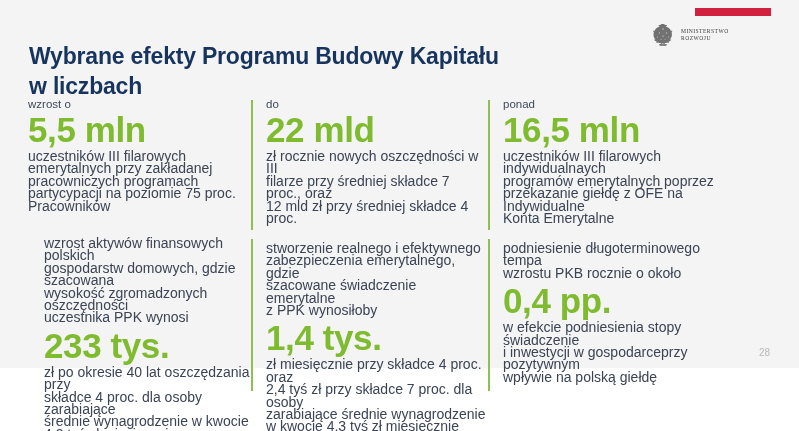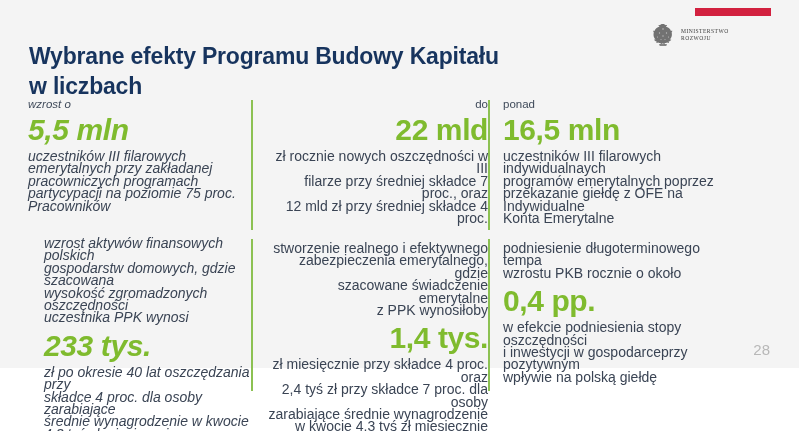--- a/index.html
+++ b/index.html
@@ -89,22 +89,22 @@
     width: 742px;
     height: 300px;
   }
 
   .col {
     position: absolute;
     top: 0;
     width: 222px;
     height: 300px;
   }
-  .col-1 { left: 0px; font-style: italic; }
-  .col-2 { left: 238px; text-align: right; }
+  .col-1 { left: 0px; }
+  .col-2 { left: 238px; }
   .col-3 { left: 475px; }
 
   
   .divider {
     position: absolute;
     width: 2px;
     background: #8cc152;
   }
   .divider.d-top    { top: 3px;   height: 130px; }
   .divider.d-bottom { top: 142px; height: 152px; }
@@ -116,21 +116,21 @@
   .block.top    { top: 0px; }
 
   .lead {
     font-size: 11.5px;
     line-height: 15px;
     color: #3f4a5a;
     margin: 0 0 1px 0;
   }
 
   .bignum {
-    font-size: 30px;
+    font-size: 35px;
     line-height: 34px;
     font-weight: bold;
     color: #7fbb2e;
     margin: 0 0 3px 0;
     letter-spacing: -.4px;
   }
 
   .body-text {
     font-size: 14px;
     line-height: 12.4px;
@@ -144,21 +144,21 @@
   
   .block.c1-low { top: 140px; margin-left: 16px; }
   .block.c2-low { top: 145px; }
   .block.c3-low { top: 145px; }
 
   
   .page-num {
     position: absolute;
     right: 29px;
     bottom: 22px;
-    font-size: 15px;
+    font-size: 10px;
     color: #b8b8b8;
   }
 </style>
 </head>
 <body>
 
 <div class="slide">
 
   <div class="bottom-strip"></div>
 
@@ -277,21 +277,21 @@
       </div>
 
       <div class="block c3-low">
         <p class="body-text">
           <span class="ln">podniesienie długoterminowego tempa</span>
           <span class="ln">wzrostu PKB rocznie o około</span>
         </p>
         <div class="gap-sm"></div>
         <p class="bignum">0,4 pp.</p>
         <p class="body-text">
-          <span class="ln">w efekcie podniesienia stopy oszczędności</span>
+          <span class="ln">w efekcie podniesienia stopy świadczenie</span>
           <span class="ln">i inwestycji w gospodarceprzy pozytywnym</span>
           <span class="ln">wpływie na polską giełdę</span>
         </p>
       </div>
 
     </div>
 
   </div>
 
   <div class="page-num">28</div>

